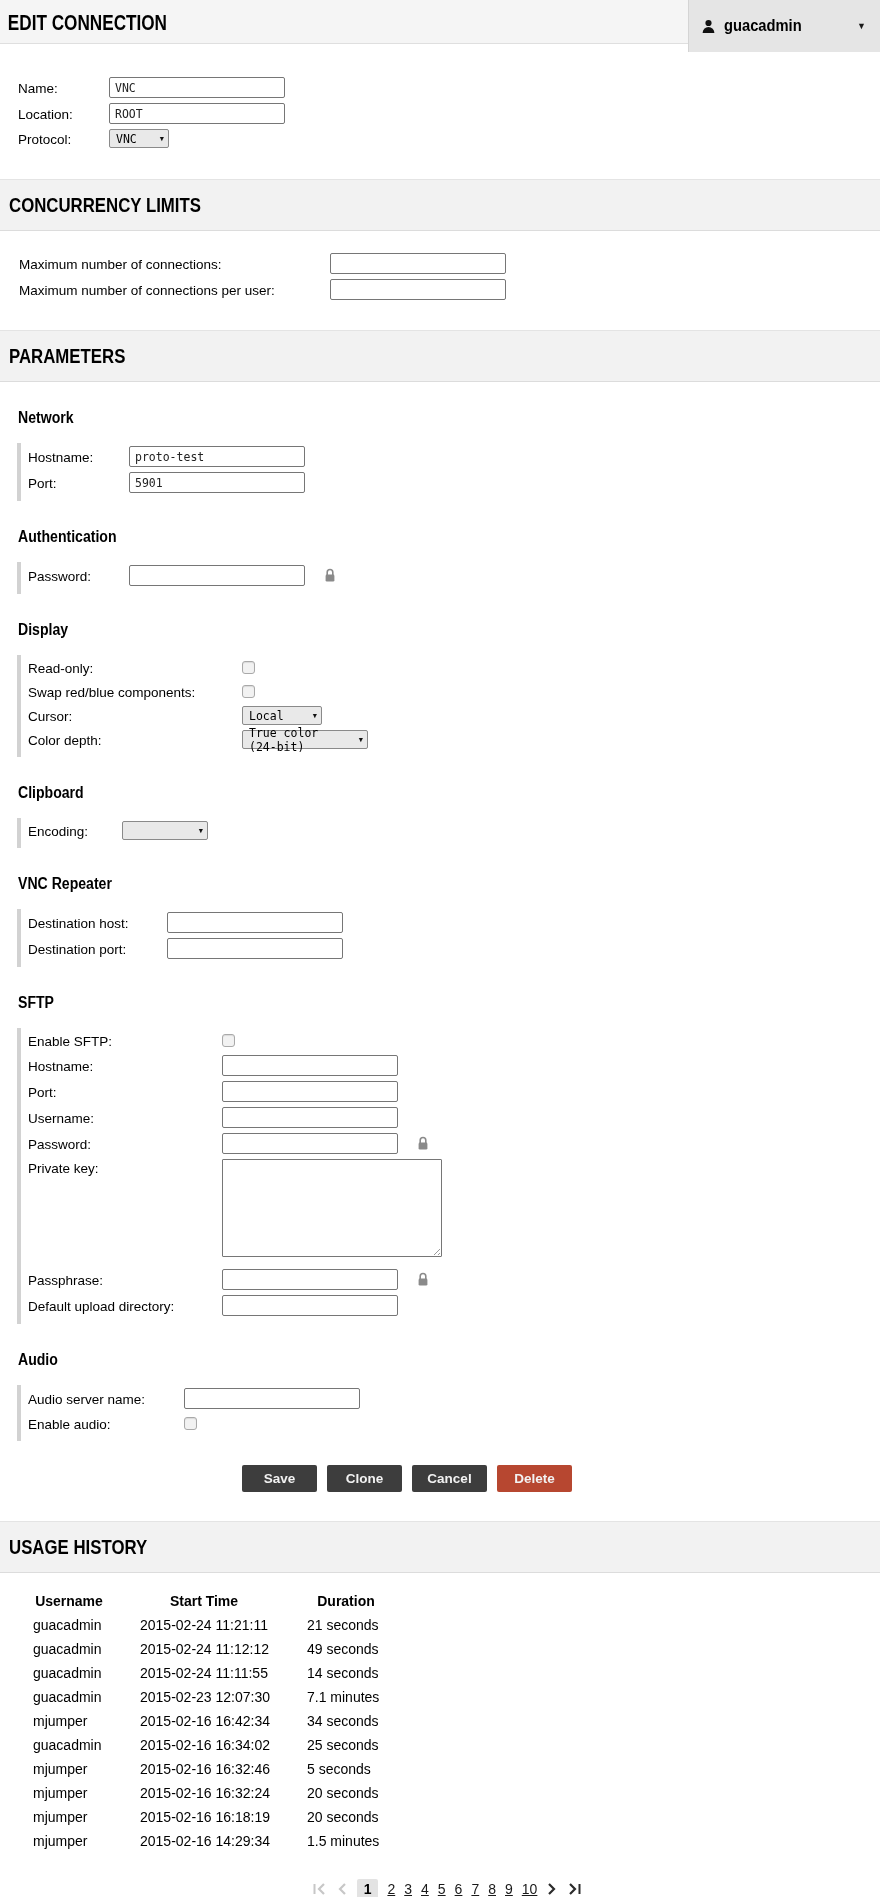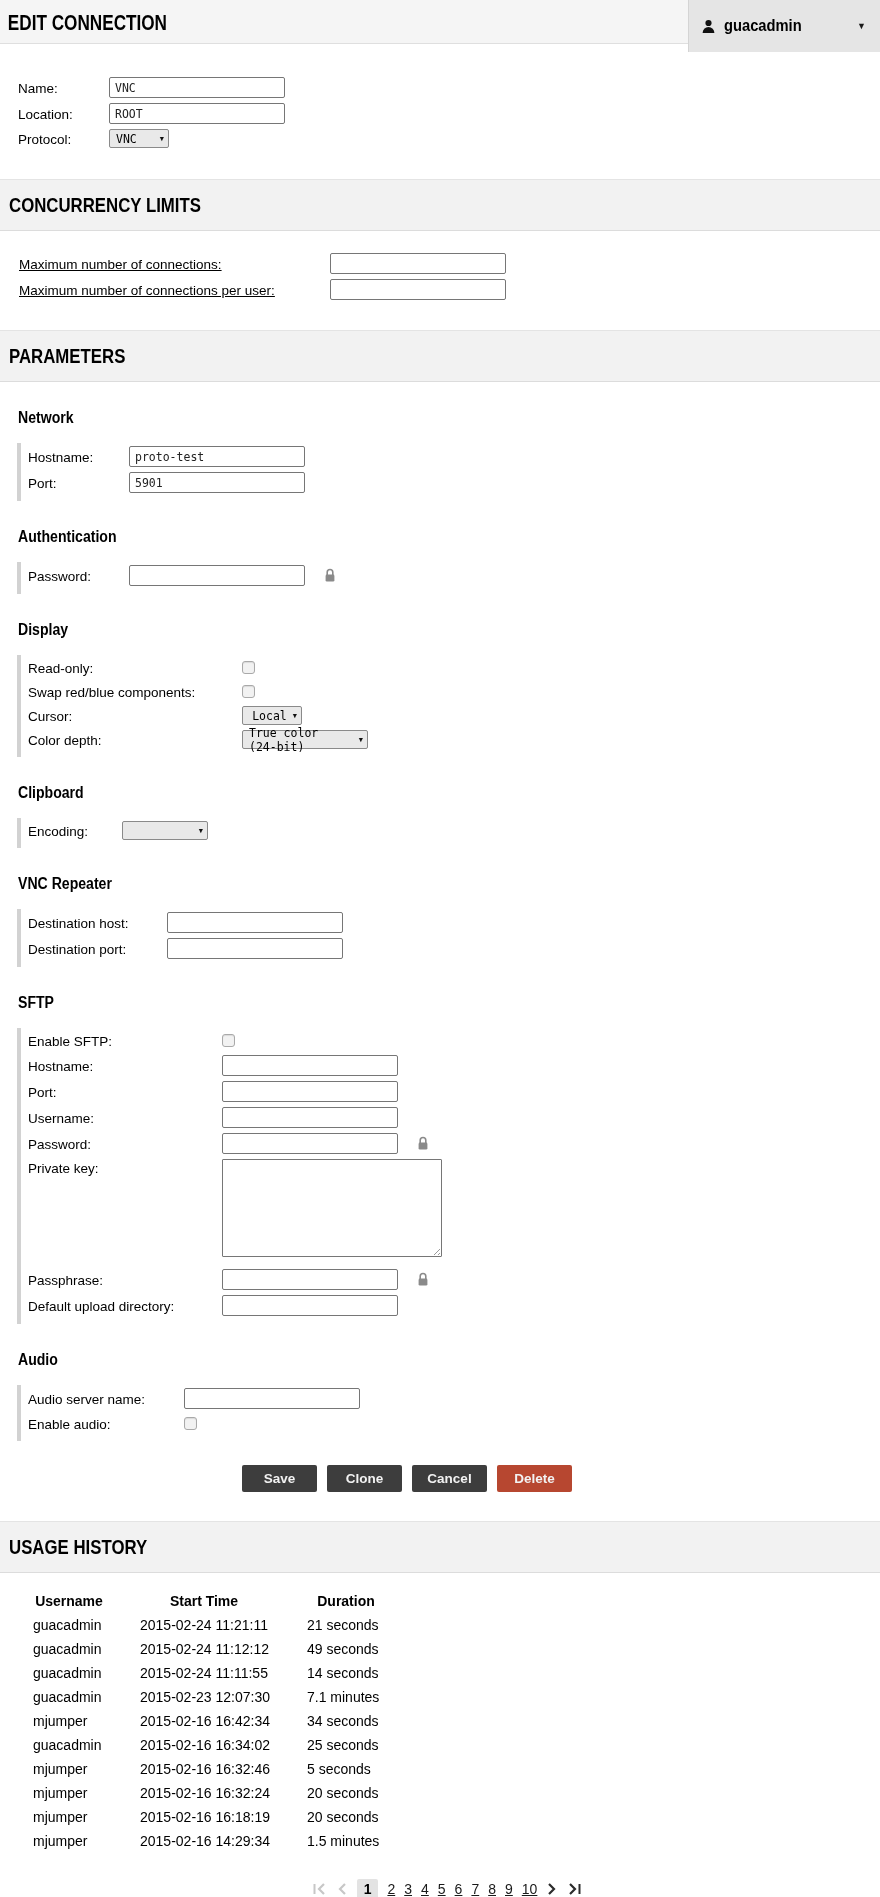--- a/index.html
+++ b/index.html
@@ -33,21 +33,21 @@
     background: var(--band-bg, #f2f2f2);
     border-top: 1px solid #e4e4e4; border-bottom: 1px solid #dcdcdc;
     padding: 14px 0 14px 9px;
   }
   .band h2 {
     margin: 0; font-size: 21px; line-height: 22px; font-weight: bold;
     white-space: nowrap; transform: scaleX(.8); transform-origin: 0 50%;
   }
   
   #connection-props { padding: 33px 0 26px 18px; }
-  #concurrency-fields { padding: 22px 0 25px 19px; text-decoration: underline; }
+  #concurrency-fields { padding: 22px 0 25px 19px; }
   #parameter-groups { padding-bottom: 2px; }
   .group-heading {
     margin: 26px 0 0 18px; font-size: 16px; line-height: 20px; font-weight: bold;
     white-space: nowrap; transform: scaleX(.88); transform-origin: 0 50%;
   }
   .field-group {
     margin: 15px 0 0 17px; border-left: 4px solid #d2d2d2;
     padding: 3px 0 3px 7px;
   }
   .field-row { display: flex; align-items: center; margin-bottom: 5px; gap: 12px; }
@@ -193,21 +193,21 @@
       <div class="field-row">
         <span class="field-label" style="width: 202px;">Read-only:</span>
         <span class="checkbox"></span>
       </div>
       <div class="field-row">
         <span class="field-label" style="width: 202px;">Swap red/blue components:</span>
         <span class="checkbox"></span>
       </div>
       <div class="field-row">
         <span class="field-label" style="width: 202px;">Cursor:</span>
-        <span class="select" style="width: 60px; justify-content: flex-end;">
+        <span class="select" style="width: 80px;">
           <span class="select-value">Local</span>
           <span class="select-caret">▼</span>
         </span>
       </div>
       <div class="field-row">
         <span class="field-label" style="width: 202px;">Color depth:</span>
         <span class="select" style="width: 126px;">
           <span class="select-value">True color (24-bit)</span>
           <span class="select-caret">▼</span>
         </span>

